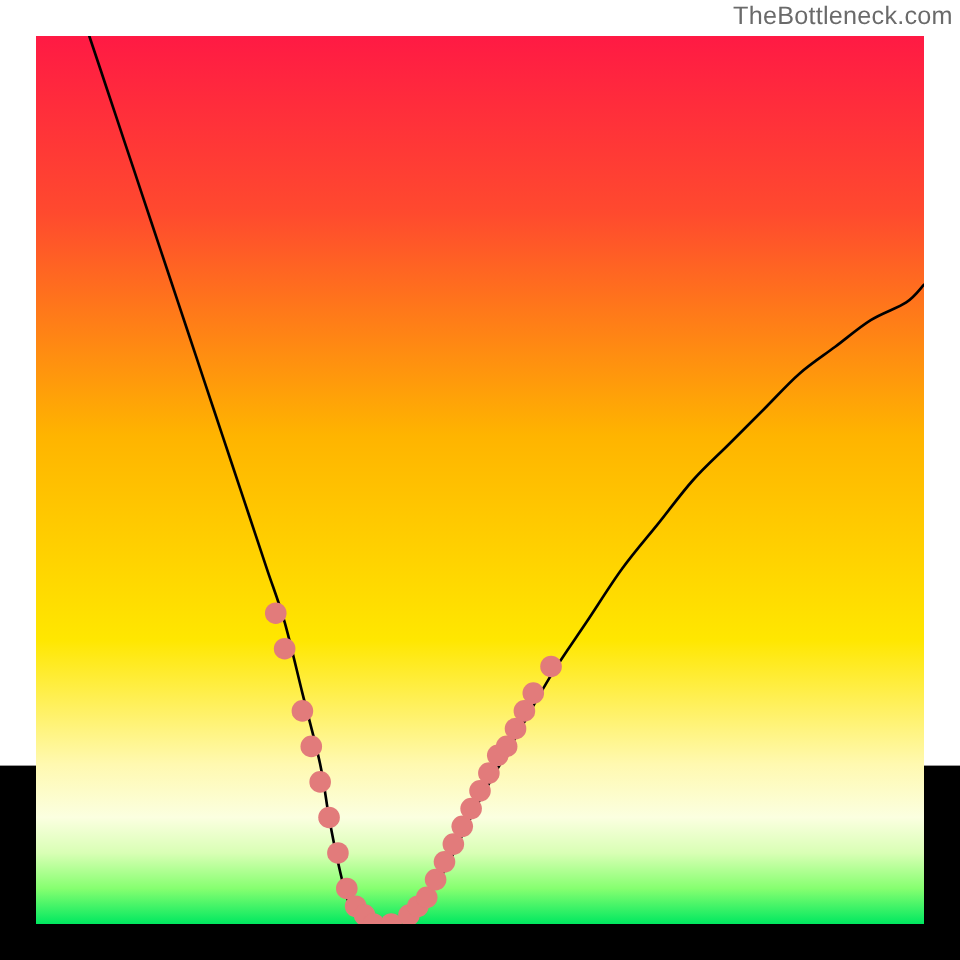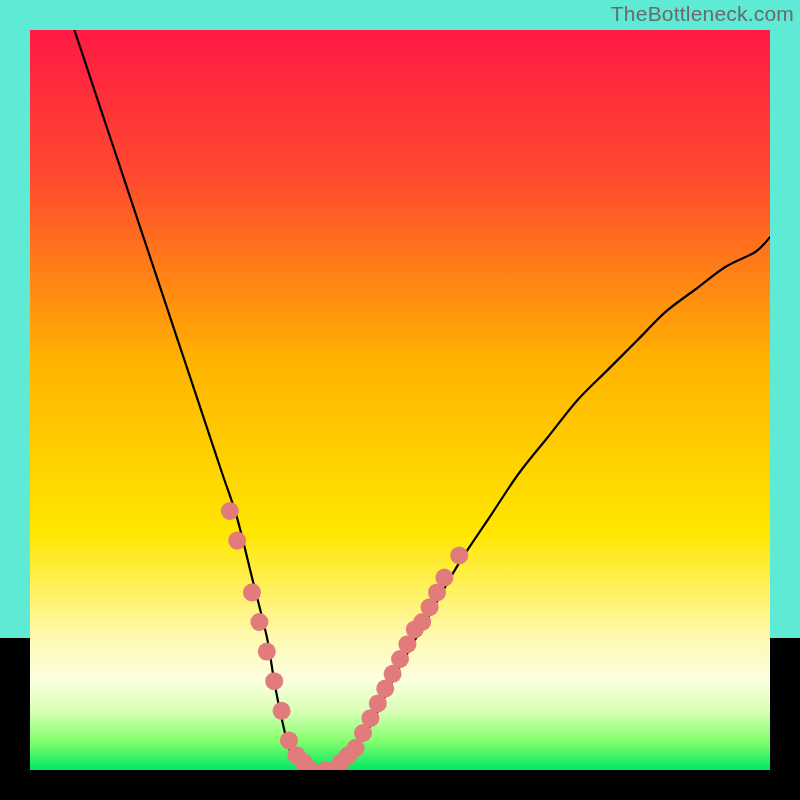--- a/index.html
+++ b/index.html
@@ -10,21 +10,21 @@
     overflow: hidden;
     background: #000;
     font-family: Arial, Helvetica, sans-serif;
   }
   .frame {
     position: absolute;
     left: 0;
     top: 0;
     width: 800px;
     height: 638px;
-    background: #5eead4;
+    background: #ffffff;
   }
   .plot {
     position: absolute;
     left: 30px;
     top: 30px;
     width: 740px;
     height: 740px;
   }
   .watermark {
     position: absolute;

